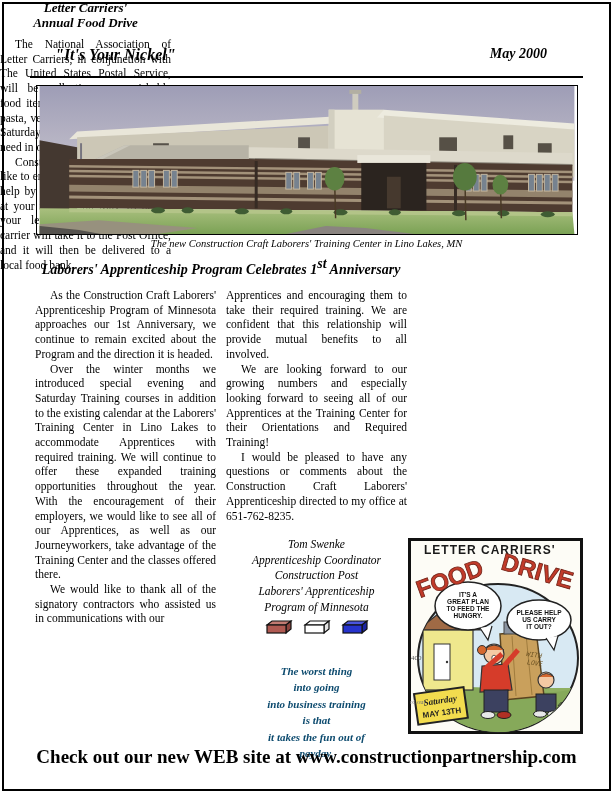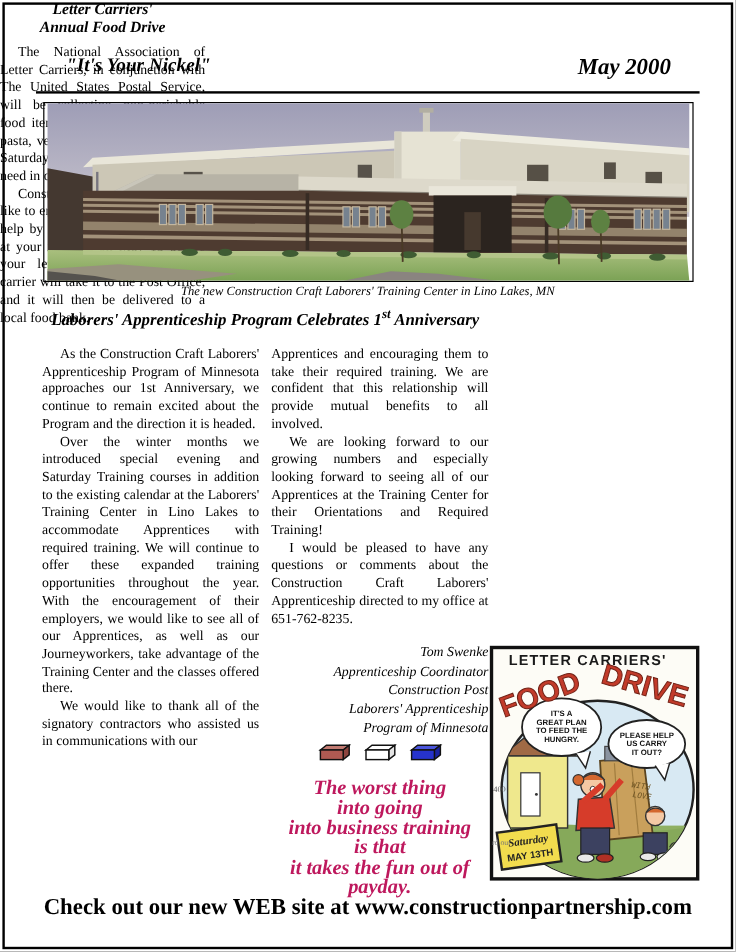--- a/index.html
+++ b/index.html
@@ -3,41 +3,41 @@
 <meta charset="utf-8">
 <style>
   html,body{margin:0;padding:0;background:#888;}
   .page{
     position:relative;width:613px;height:793px;background:#fff;
     font-family:"Liberation Serif",serif;color:#000;overflow:hidden;
     margin:0 auto;
   }
   .outer-frame{position:absolute;left:2px;top:2px;right:2px;bottom:2px;border:2px solid #000;pointer-events:none;}
   .hdr-left{position:absolute;left:55px;top:46px;font-size:16px;font-weight:bold;font-style:italic;}
-  .hdr-right{position:absolute;right:54px;top:46px;font-size:19px;font-weight:bold;font-style:italic;}
+  .hdr-right{position:absolute;right:66px;top:46px;font-size:14px;font-weight:bold;font-style:italic;}
   .hdr-rule{position:absolute;left:30px;right:30px;top:76px;height:2px;background:#000;}
   .photo{position:absolute;left:36px;top:85px;width:540px;height:148px;border:1px solid #000;}
   .photo svg{display:block;}
   .caption{position:absolute;left:0;right:0;top:238px;text-align:center;font-style:italic;font-size:10.5px;}
   .main-title{position:absolute;left:35px;top:256px;width:372px;text-align:center;
     font-size:14px;font-weight:bold;font-style:italic;}
-  .main-title sup{font-size:11px;}
+  .main-title sup{font-size:14px;}
   .col{position:absolute;top:288px;font-size:11.5px;line-height:14.7px;text-align:justify;}
   .col p{margin:0;text-indent:15px;}
   .col p.noindent{text-indent:0;}
   .col1{left:35px;width:181px;}
   .col2{left:226px;width:181px;}
   .col3{left:413px;top:255px;width:171px;font-size:11.5px;line-height:14.7px;text-align:justify;}
   .col3 p{margin:0;text-indent:15px;}
   .fd-title{font-size:13px;font-weight:bold;font-style:italic;text-align:center;line-height:15px;margin-bottom:7px;text-indent:0;}
-  .signature{margin-top:14px;font-style:italic;line-height:15.6px;text-align:right;}
+  .signature{margin-top:14px;font-style:italic;line-height:15.6px;text-align:center;}
   .divider-icons{margin-top:5px;text-align:center;}
   .divider-icons svg{display:inline-block;}
-  .quote{margin-top:9px;text-align:center;font-weight:bold;font-style:italic;
-    font-size:17px;line-height:16.5px;color:#be185d;}
+  .quote{margin-top:24px;text-align:center;font-weight:bold;font-style:italic;
+    font-size:11px;line-height:16.5px;color:#0c4a6e;}
   .cartoon{position:absolute;left:408px;top:538px;width:175px;height:196px;}
   .footer{position:absolute;left:0;right:0;top:746px;text-align:center;font-size:19px;font-weight:bold;}
 </style>
 </head>
 <body>
 
 <div class="page">
   <div class="outer-frame"></div>
 
   <div class="hdr-left">"It's Your Nickel"</div>

